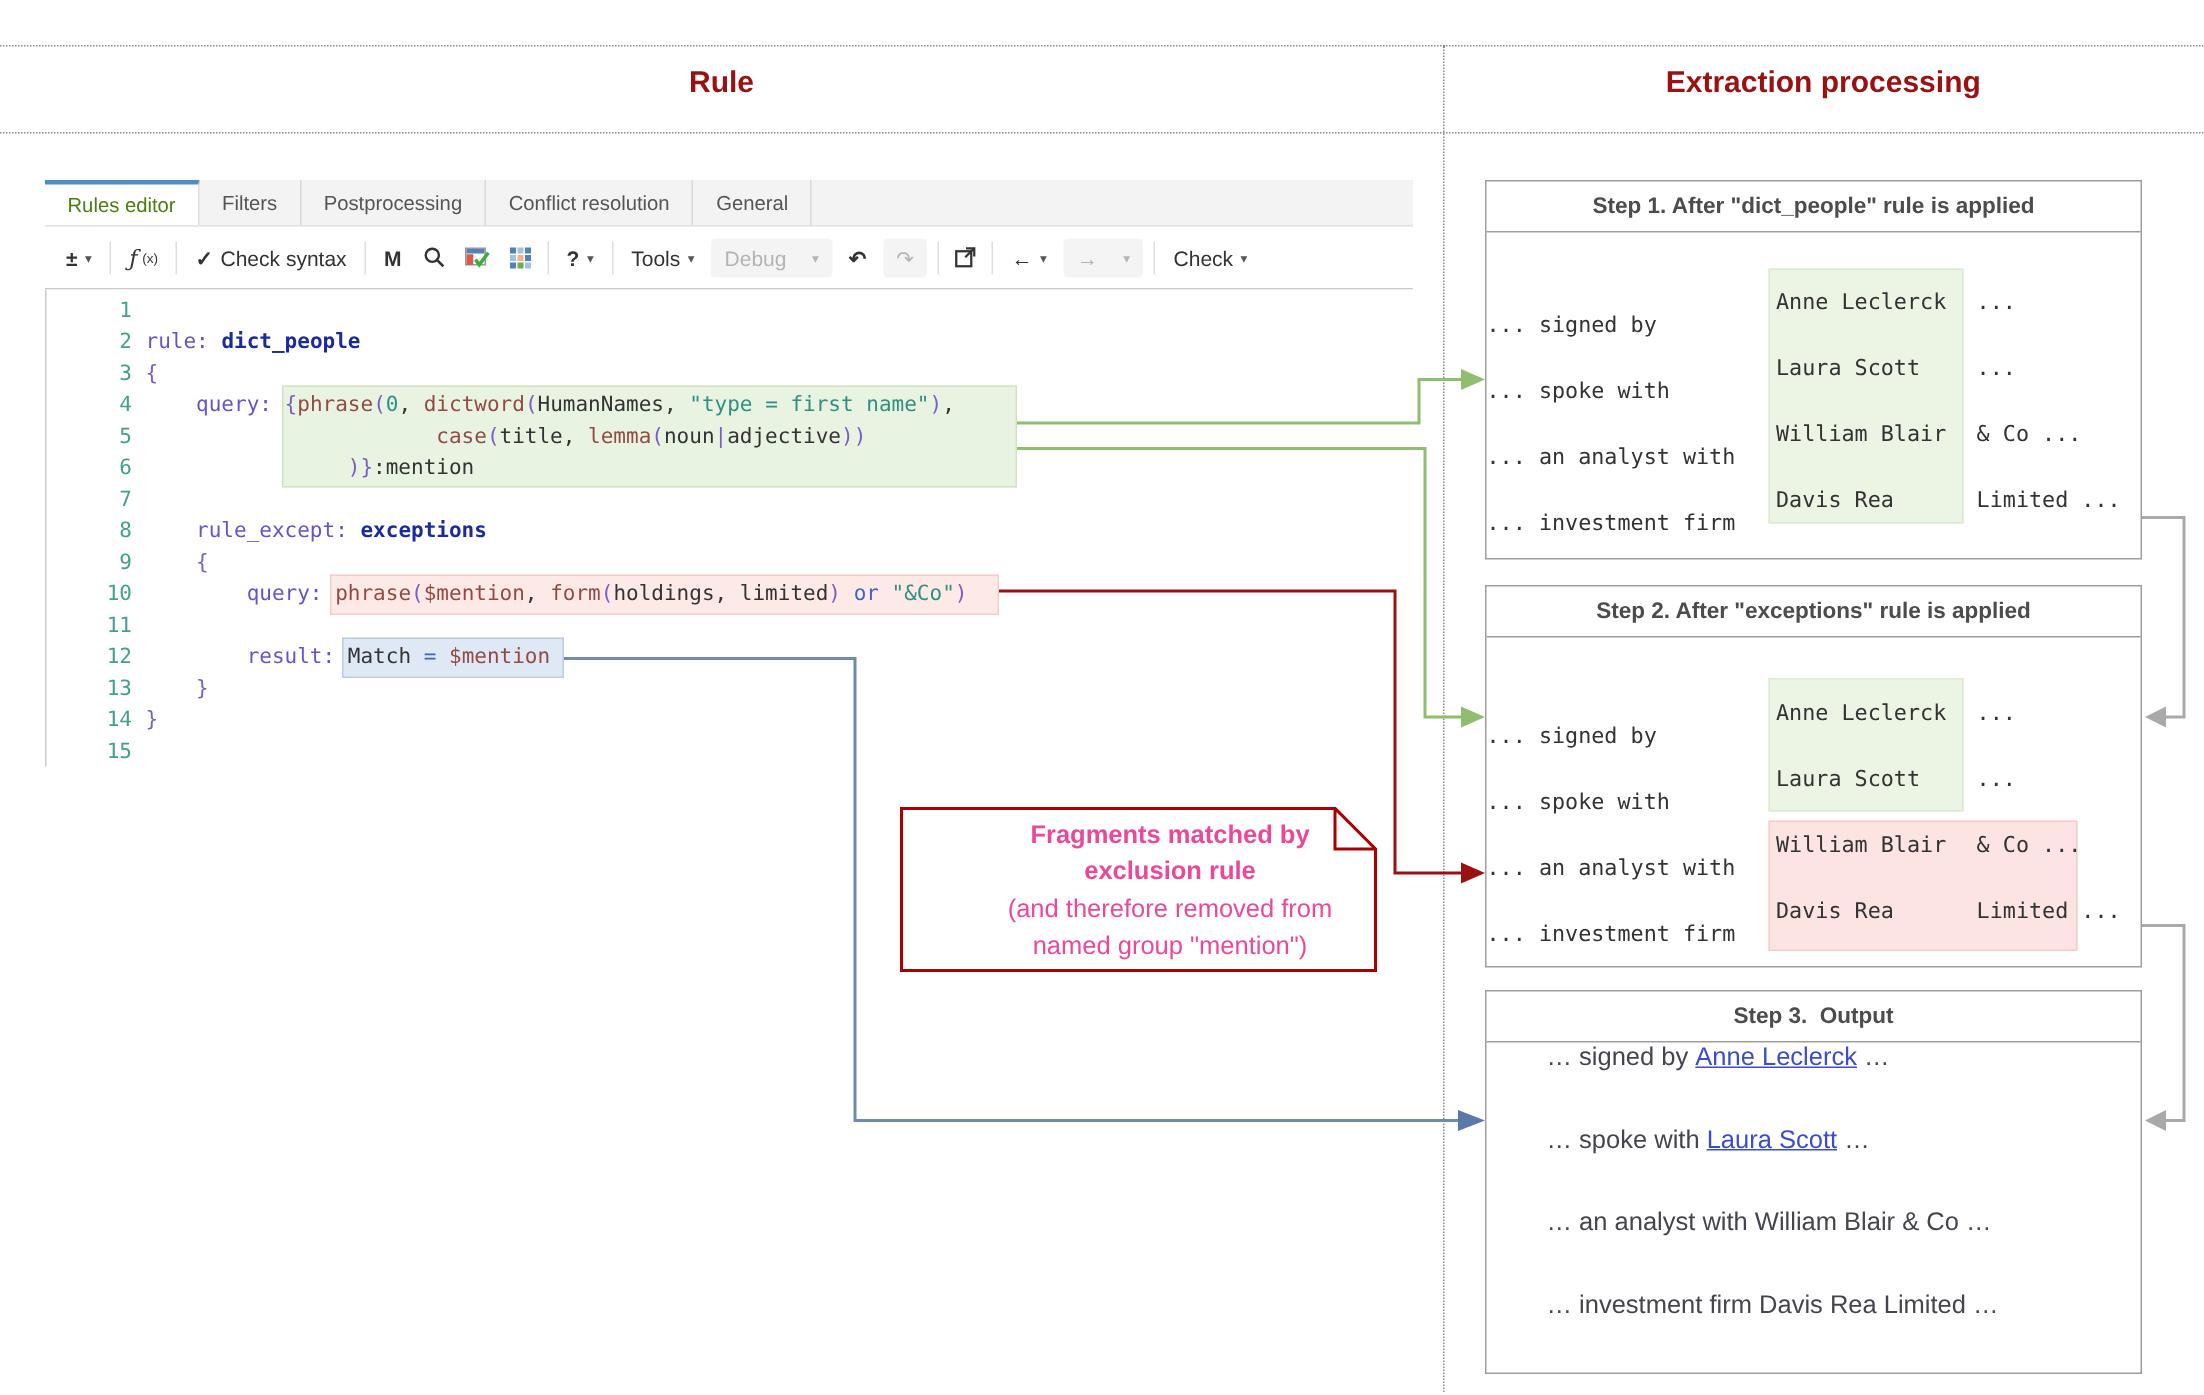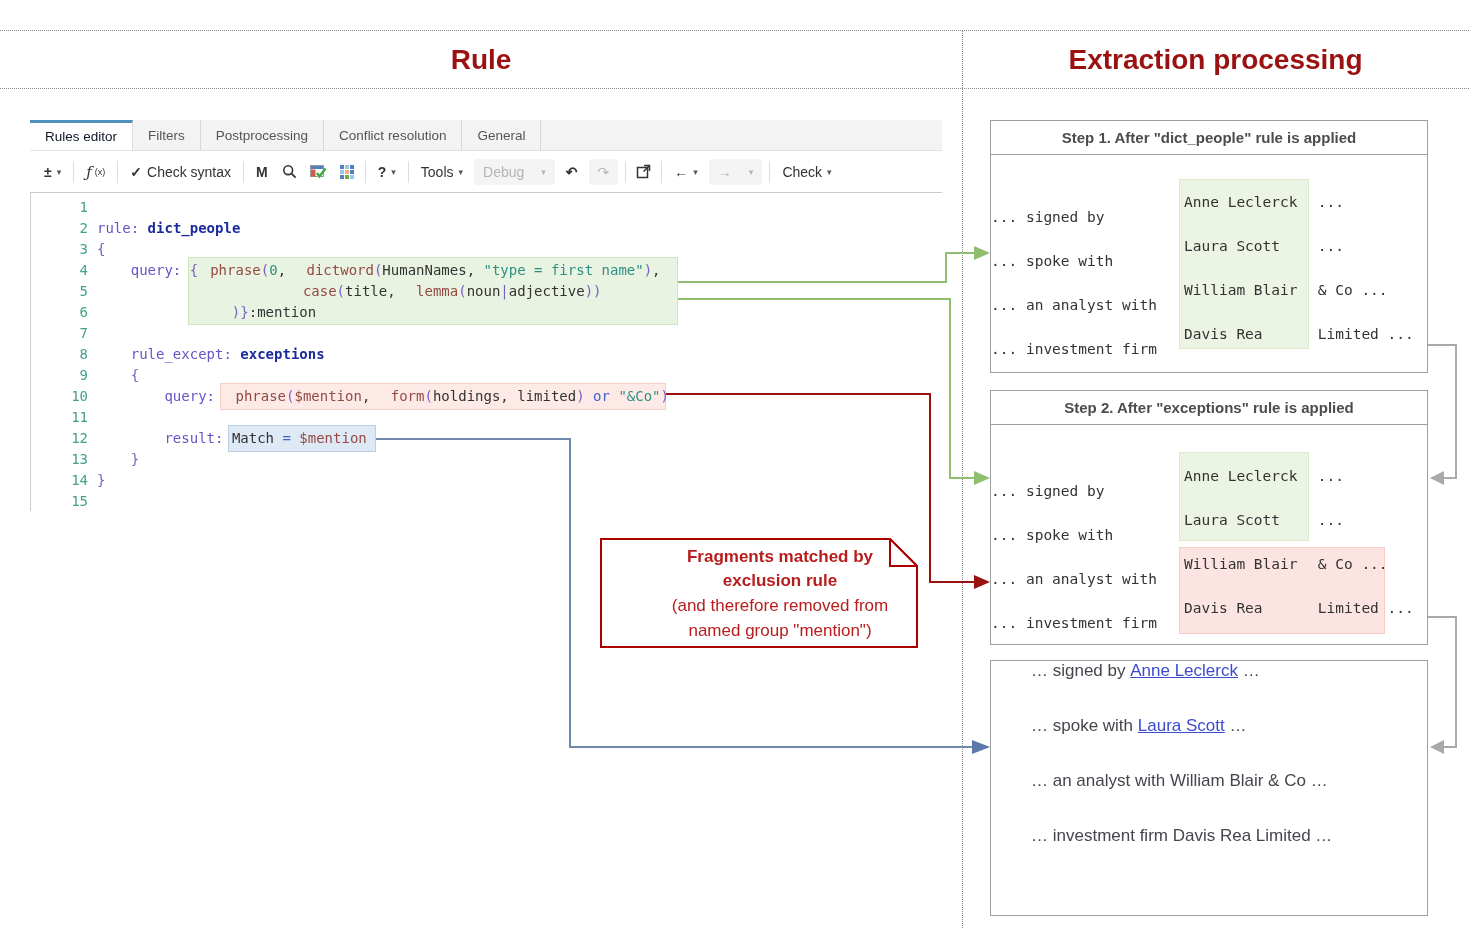--- a/index.html
+++ b/index.html
@@ -1,29 +1,29 @@
 <!DOCTYPE html>
 <html><head>
 <meta charset="utf-8">
 <style>
   html,body{margin:0;padding:0;}
   body{width:1469px;height:930px;position:relative;background:#fff;overflow:hidden;
        font-family:"Liberation Sans",sans-serif;}
   .dotted-h{position:absolute;left:0;width:1469px;height:0;border-top:1px dotted #8a8a8a;}
   .dotted-v{position:absolute;top:30px;left:962px;width:0;height:898px;border-left:1px dotted #8a8a8a;}
-  .col-title{position:absolute;top:44px;font-size:28px;font-weight:bold;color:#9b1111;text-align:center;}
+  .col-title{position:absolute;top:44px;font-size:20px;font-weight:bold;color:#9b1111;text-align:center;}
   .col-title.left{left:0;width:962px;}
   .col-title.right{left:962px;width:507px;}
 
   
   .editor{position:absolute;left:30px;top:120px;width:912px;}
   .tabbar{display:flex;height:30px;background:#f3f3f3;font-size:13.5px;color:#555;
           align-items:stretch;border-bottom:1px solid #e2e2e2;}
   .tab{display:flex;align-items:center;padding:0 15px;border-right:1px solid #d8d8d8;box-sizing:border-box;}
-  .tab.active{background:#fff;border-top:3px solid #4f8fc0;color:#0f172a;border-right:1px solid #ddd;}
+  .tab.active{background:#fff;border-top:3px solid #4f8fc0;color:#4d7c0f;border-right:1px solid #ddd;}
   .toolbar{display:flex;align-items:center;height:41px;border-bottom:1px solid #c9c9c9;
            padding:0 6px;font-size:14px;color:#333;}
   .titem{padding:0 8px;display:flex;align-items:center;gap:5px;white-space:nowrap;}
   .titem b{font-weight:bold;}
   .caret{font-size:9px;color:#555;}
   .sep{width:1px;height:22px;background:#ddd;margin:0 4px;}
   .chip-disabled{background:#f4f4f4;color:#b4b4b4;border-radius:3px;padding:5px 9px;margin:0 3px;
                  display:flex;align-items:center;gap:17px;}
   .chip-disabled .caret{color:#b4b4b4;}
   .fx{font-style:italic;font-family:"DejaVu Serif",serif;font-size:15px;}
@@ -35,21 +35,21 @@
           font-family:"DejaVu Sans Mono",monospace;font-size:14px;line-height:21px;color:#43a08e;}
   .code-lines{position:absolute;left:66px;top:4px;white-space:pre;
           font-family:"DejaVu Sans Mono",monospace;font-size:14px;line-height:21px;color:#333;}
   .cl{height:21px;}
   .hl{position:absolute;box-sizing:border-box;}
   .hl-green{left:157px;top:64px;width:490px;height:68px;background:#e9f3e1;border:1px solid #cfe3c0;}
   .hl-pink{left:189px;top:190px;width:446px;height:27px;background:#fdeae7;border:1px solid #f3cdc6;}
   .hl-blue{left:197px;top:232px;width:148px;height:27px;background:#dfe9f6;border:1px solid #bccde4;}
   .tok-kw{color:#6355c7;}
   .tok-def{color:#1b2a9e;font-weight:bold;}
-  .tok-fn{color:#944a43;margin-left:12px;}
+  .tok-fn{color:#944a43;}
   .tok-var{color:#944a43;}
   .tok-str{color:#2e8f82;}
   .tok-num{color:#2e8f82;}
   .tok-br{color:#7a5fc5;}
   .tok-op{color:#3f62c9;}
   .tok-pl{color:#333;}
 
   
   .stepbox{position:absolute;left:990px;width:438px;background:#fff;border:1px solid #9e9e9e;box-sizing:border-box;}
   #step1{top:120px;height:253px;}
@@ -69,21 +69,21 @@
   .mpre{width:188px;white-space:pre;margin-top:29px;}
   .mname{width:130px;padding-left:5px;box-sizing:border-box;white-space:pre;}
   .msuf{white-space:pre;}
   .s3line{height:55px;display:flex;align-items:flex-start;padding-left:40px;
           font-family:"Liberation Sans",sans-serif;font-size:17px;color:#45454e;white-space:pre;}
   .s3line a{color:#3c4bd0;text-decoration:underline;}
 
   
   .callout{position:absolute;left:600px;top:538px;width:318px;height:110px;}
   .callout svg{position:absolute;left:0;top:0;}
-  .callout-text{position:absolute;left:0;top:7px;width:360px;text-align:center;color:#b91c1c;}
+  .callout-text{position:absolute;left:0;top:7px;width:360px;text-align:center;color:#ec4899;}
   .co-b{font-weight:bold;font-size:17px;line-height:24px;}
   .co-r{font-size:17px;line-height:25px;}
 
   .overlay{position:absolute;left:0;top:0;pointer-events:none;}
 </style>
 </head>
 <body>
 
 <div class="dotted-h" style="top:30px"></div>
 <div class="dotted-h" style="top:88px"></div>
@@ -246,20 +246,21 @@
     <div class="rows" id="step2rows">
         <div class="mrow"><span class="mpre">... signed by</span><span class="mname">Anne Leclerck</span><span class="msuf"> ...</span></div>
         <div class="mrow"><span class="mpre">... spoke with</span><span class="mname">Laura Scott</span><span class="msuf"> ...</span></div>
         <div class="mrow"><span class="mpre">... an analyst with</span><span class="mname">William Blair</span><span class="msuf"> &amp; Co ...</span></div>
         <div class="mrow"><span class="mpre">... investment firm</span><span class="mname">Davis Rea</span><span class="msuf"> Limited ...</span></div>
       </div>
   </div>
 </div>
 
 <div class="stepbox" id="step3">
+  <div class="step-h">Step 3.  Output</div>
   <div class="step-body" id="step3lines">
       <div class="s3line"><span>… signed by </span><a href="#">Anne Leclerck</a><span> …</span></div>
       <div class="s3line"><span>… spoke with </span><a href="#">Laura Scott</a><span> …</span></div>
       <div class="s3line"><span>… an analyst with William Blair &amp; Co …</span></div>
       <div class="s3line"><span>… investment firm Davis Rea Limited …</span></div>
     </div>
 </div>
 
 <div class="callout">
   <svg width="318" height="110" viewBox="0 0 318 110">

